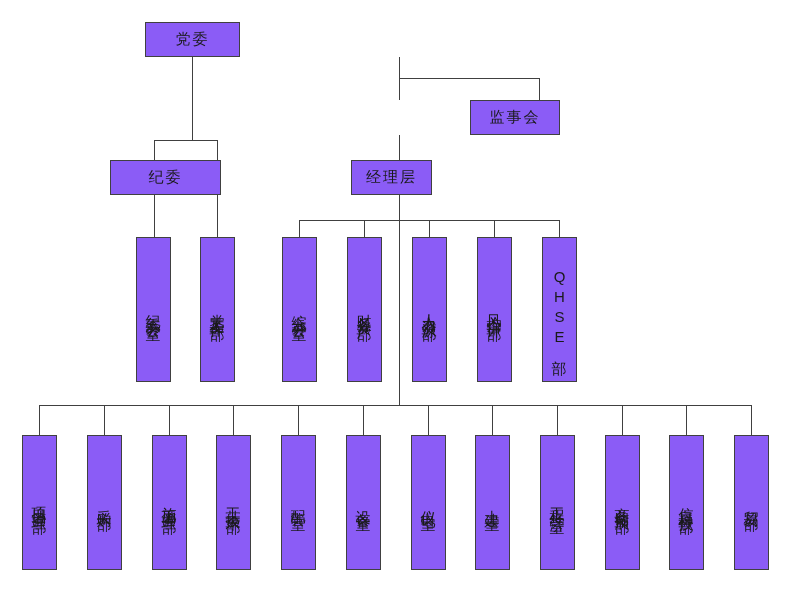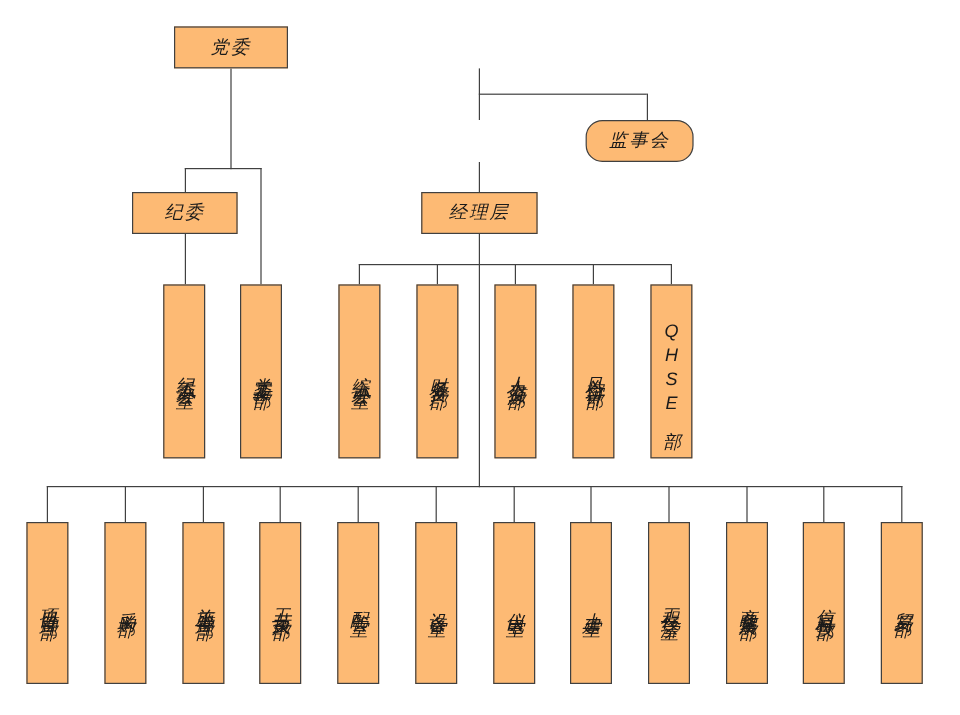--- a/index.html
+++ b/index.html
@@ -12,27 +12,26 @@
     position: relative;
     width: 800px;
     height: 596px;
     background: #ffffff;
     overflow: hidden;
   }
   .box {
     position: absolute;
     box-sizing: border-box;
     border: 1px solid #404040;
-    background: #fdba74;
+    background: #8b5cf6;
     color: #1a1a1a;
     display: flex;
     align-items: center;
     justify-content: center;
     font-size: 15px;
-    font-style: italic;
   }
   .box.h { height: 35px; letter-spacing: 2px; }
   .box.vmid { width: 35px; height: 145px; }
   .box.vbot { width: 35px; height: 135px; }
   .box.vmid span, .box.vbot span {
     writing-mode: vertical-rl;
     text-orientation: upright;
     letter-spacing: 3px;
     line-height: 1;
   }
@@ -82,27 +81,27 @@
   <div class="vline" style="left:428px; top:405px; height:30px;"></div>
   <div class="vline" style="left:492px; top:405px; height:30px;"></div>
   <div class="vline" style="left:557px; top:405px; height:30px;"></div>
   <div class="vline" style="left:622px; top:405px; height:30px;"></div>
   <div class="vline" style="left:686px; top:405px; height:30px;"></div>
   <div class="vline" style="left:751px; top:405px; height:30px;"></div>
 
   <div class="box h" style="left:145px; top:22px; width:95px;">
     <span>党委</span>
   </div>
-  <div class="box h" style="left:488px; top:100px; width:90px;border-radius:14px;">
+  <div class="box h" style="left:470px; top:100px; width:90px;">
     <span>监事会</span>
   </div>
-  <div class="box h" style="left:110px; top:160px; width:88px;">
+  <div class="box h" style="left:110px; top:160px; width:111px;">
     <span>纪委</span>
   </div>
-  <div class="box h" style="left:351px; top:160px; width:97px;">
+  <div class="box h" style="left:351px; top:160px; width:81px;">
     <span>经理层</span>
   </div>
 
   <div class="box vmid" style="left:136px; top:237px;">
     <span>纪委办公室</span>
   </div>
   <div class="box vmid" style="left:200px; top:237px;">
     <span>党委工作部</span>
   </div>
   <div class="box vmid" style="left:282px; top:237px;">

